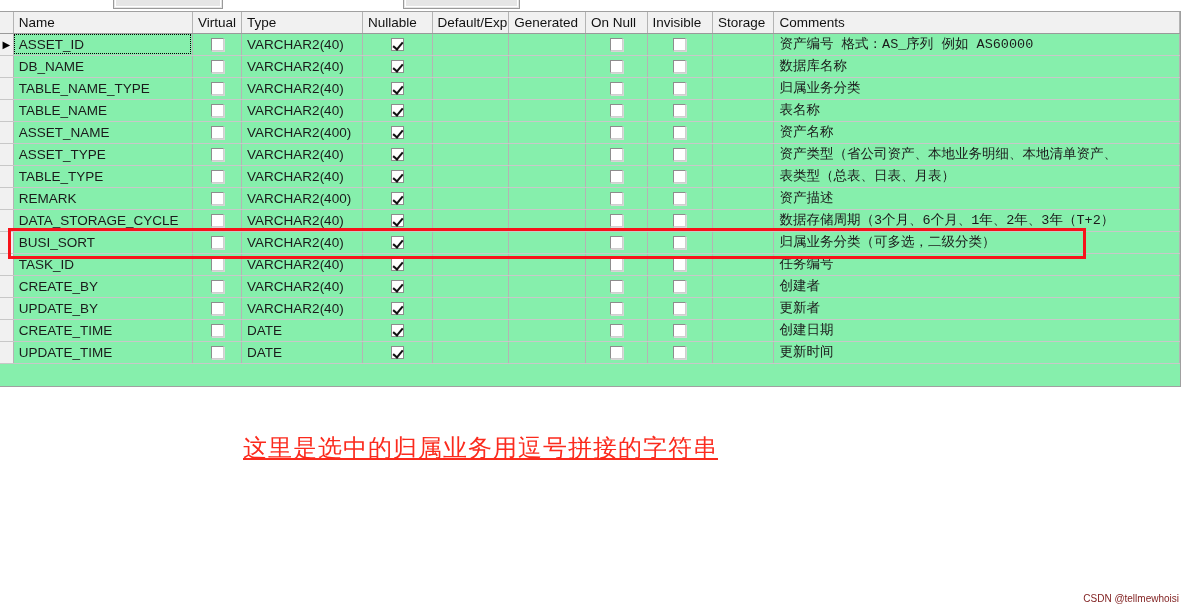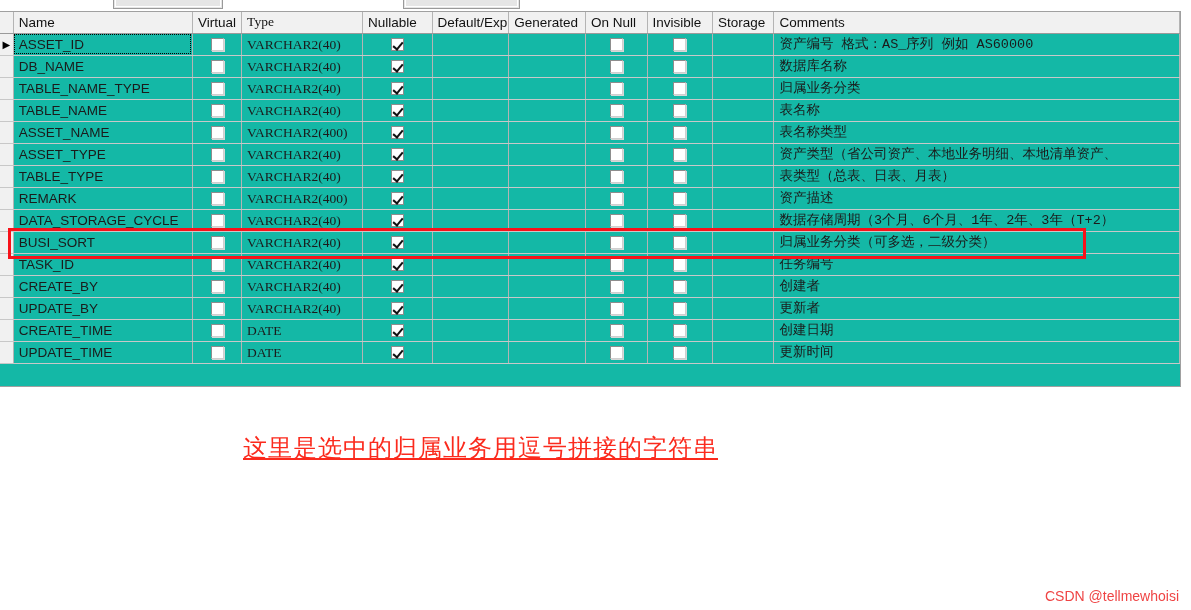--- a/index.html
+++ b/index.html
@@ -42,21 +42,21 @@
   
   #grid-frame {
     position: absolute;
     left: 0;
     top: 11px;
     width: 1181px;
     height: 376px;
     border: 1px solid #a0a0a0;
     border-left: none;
     box-sizing: border-box;
-    background: #14b8a6;
+    background: #86efac;
     overflow: hidden;
   }
   #outer-left-edge {
     position: absolute;
     left: 0; top: 11px;
     width: 1px; height: 376px;
     background: #a0a0a0;
   }
 
   table.grid {
@@ -86,21 +86,21 @@
   }
   thead th .hlabel { padding-left: 5px; display: block; }
 
   tbody tr { height: 22px; }
   tbody td { height: 22px; vertical-align: middle; }
 
   
   .c-sel   { width: 13px;  background: #f1f1f1; border-right: 1px solid #b4b4b4; }
   .c-name  { width: 175px; }
   .c-virt  { width: 48px; }
-  .c-type  { width: 118px; font-family: Liberation Serif, serif; }
+  .c-type  { width: 118px; }
   .c-null  { width: 68px; }
   .c-def   { width: 75px; }
   .c-gen   { width: 75px; }
   .c-onn   { width: 60px; }
   .c-inv   { width: 64px; }
   .c-sto   { width: 60px; }
   .c-com   { width: 396px; border-right: 1px solid #b4b4b4; }
 
   .cell-text { padding-left: 5px; display: block; line-height: 21px; }
   .cell-text.cjk { font-family: Liberation Mono, monospace; font-size: 13.5px; }
@@ -174,22 +174,22 @@
     font-size: 24px;
     letter-spacing: 1px;
     white-space: nowrap;
   }
 
   
   #watermark {
     position: absolute;
     right: 12px;
     bottom: 6px;
-    color: #ef4444;
-    font-size: 14px;
+    color: #7f1d1d;
+    font-size: 10px;
     font-family: "Liberation Sans", "DejaVu Sans", sans-serif;
     white-space: nowrap;
     text-align: center;
   }
 </style>
 </head>
 <body>
 
 <div id="top-strip">
     <div class="cut-widget" style="left: 113px; width: 110px;">
@@ -437,21 +437,21 @@
           </td>
           <td class="c-inv">
             <div class="cb-wrap">
               <div class="cb off"></div>
             </div>
           </td>
           <td class="c-sto">
             <span class="cell-text"></span>
           </td>
           <td class="c-com">
-            <span class="cell-text cjk">表名称类型</span>
+            <span class="cell-text cjk">资产名称</span>
           </td>
         </tr>
         <tr>
           <td class="c-sel"></td>
           <td class="c-name">
             <span class="cell-text">ASSET_TYPE</span>
           </td>
           <td class="c-virt">
             <div class="cb-wrap">
               <div class="cb off"></div>

